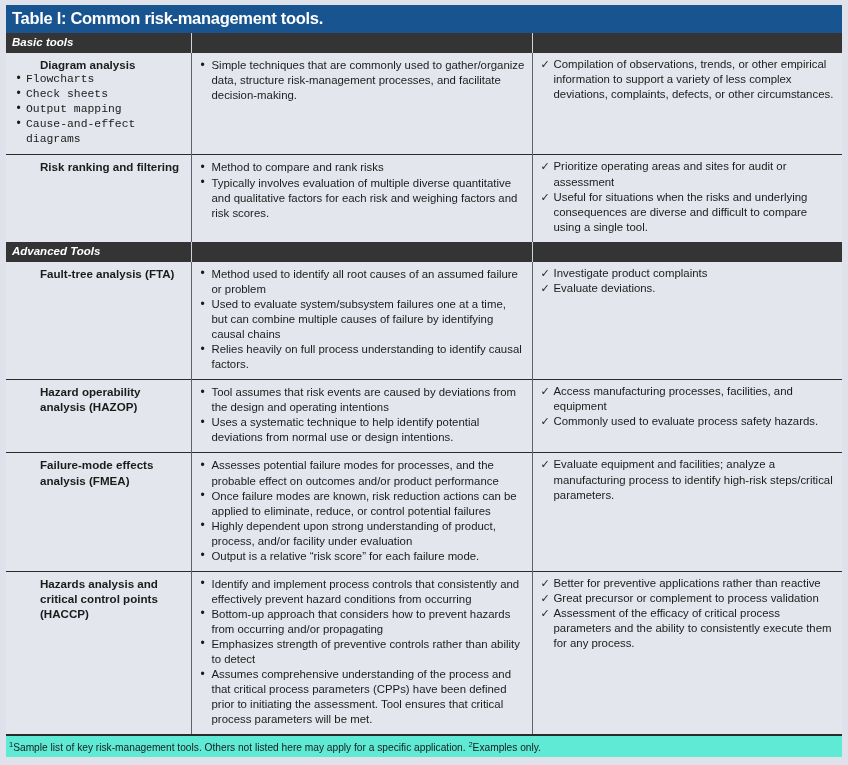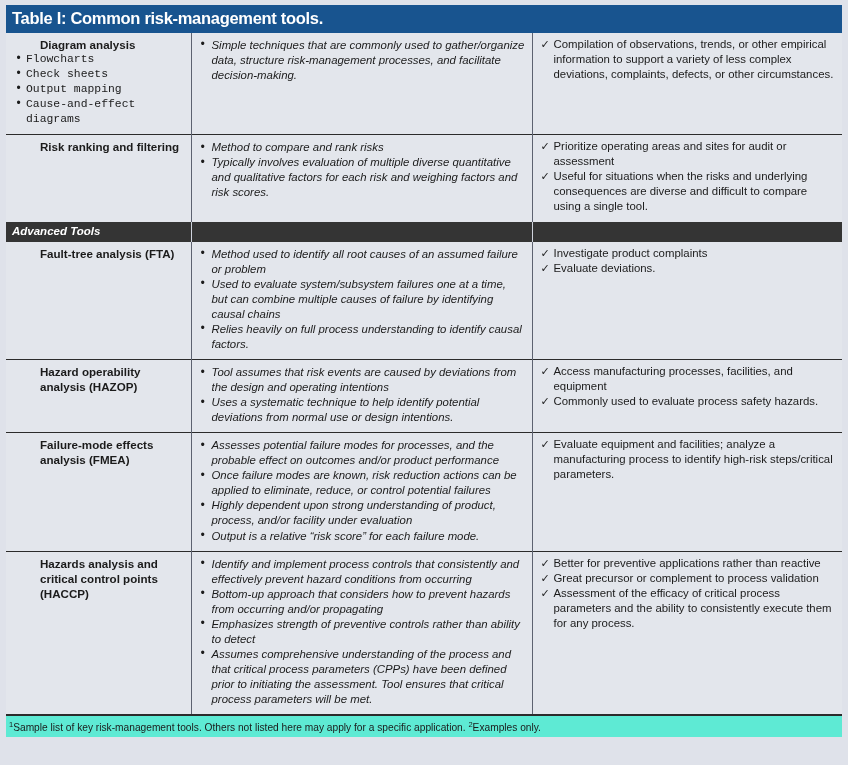--- a/index.html
+++ b/index.html
@@ -95,21 +95,20 @@
 
   ul.plain {
     list-style: none;
     margin: 1px 0 0 0;
     padding: 0;
   }
   ul.plain li {
     position: relative;
     padding-left: 13px;
     margin-bottom: 0px;
-    font-style: italic;
   }
   ul.plain li::before {
     content: "\2022";
     position: absolute;
     left: 2px;
     top: -0.5px;
     font-size: 12px;
   }
 
   ul.checks {
@@ -169,20 +168,25 @@
       <col style="width:341px">
       <col style="width:310px">
     </colgroup>
     <tbody>
 
       <tr class="title-row">
         <td colspan="3">Table I: Common risk-management tools.</td>
       </tr>
 
 
+      <tr class="section-row">
+        <td>Basic tools</td>
+        <td></td>
+        <td></td>
+      </tr>
 
       <tr class="data-row no-top">
         <td>
           <div class="tool-name">Diagram analysis</div>
           <ul class="bullets-sub">
             <li>Flowcharts</li>
             <li>Check sheets</li>
             <li>Output mapping</li>
             <li>Cause-and-effect diagrams</li>
           </ul>

